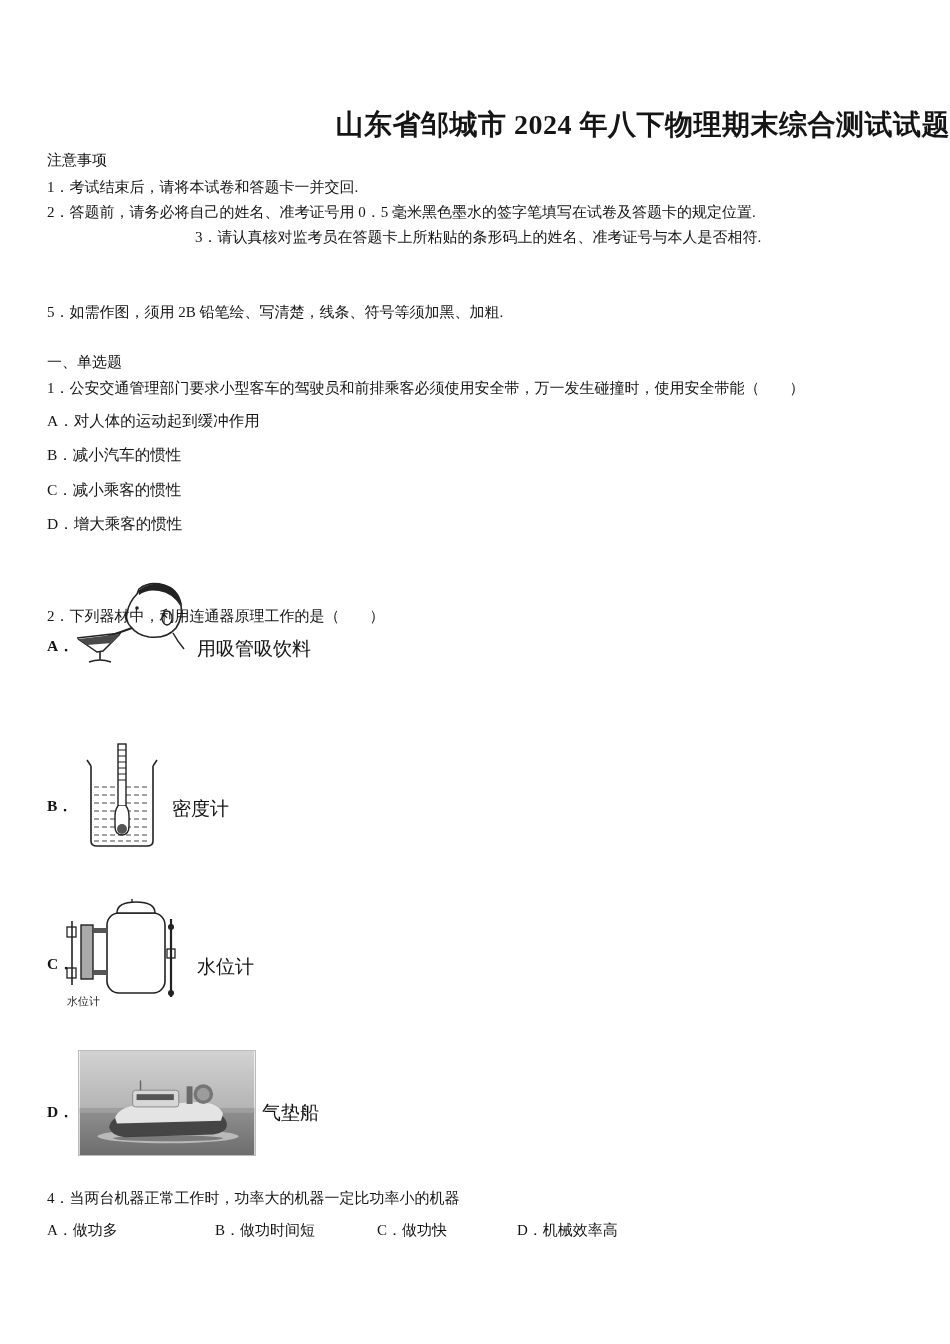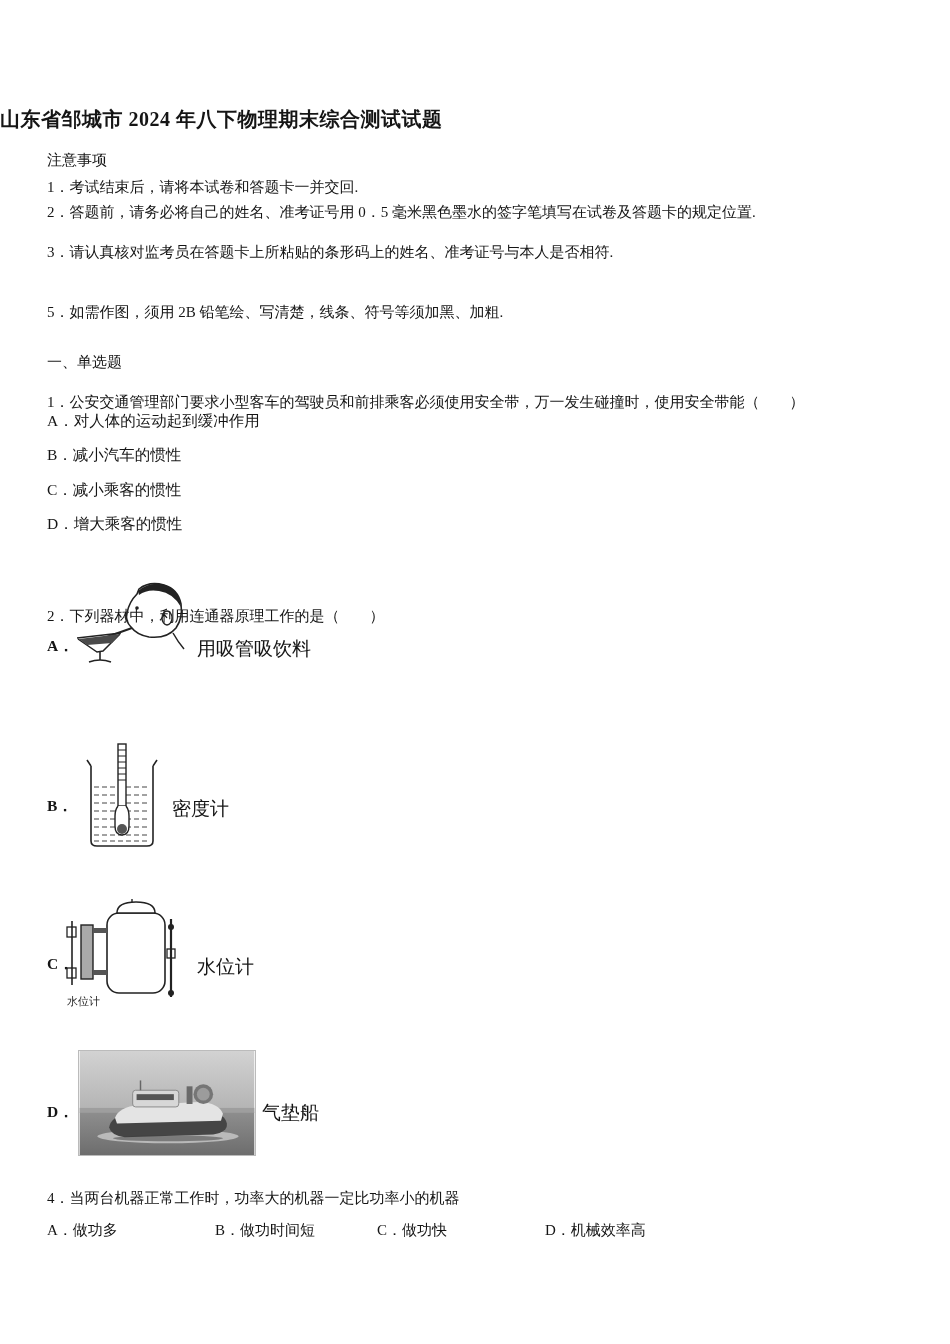--- a/index.html
+++ b/index.html
@@ -9,22 +9,22 @@
     width:950px; height:1344px;
     margin:0 auto;
     background:#ffffff;
     font-family:"Liberation Serif","DejaVu Serif",serif;
     color:#151515;
     overflow:hidden;
   }
   .abs { position:absolute; }
   .title {
     top:106px; left:0; width:100%;
-    text-align:left;
-    font-size:20px; font-weight:bold;
+    text-align:right;
+    font-size:28px; font-weight:bold;
     letter-spacing:0.5px;
   }
   .t { font-size:15px; line-height:25px; }
   .content-left { left:47px; }
   .notes-block { width:862px; }
   .fig-row { left:47px; width:860px; }
   .fig-label { position:absolute; left:0; font-size:15.5px; font-weight:bold; }
   .fig-caption { position:absolute; font-size:19px; }
   .opt-line { font-size:15.5px; }
   .q3opt { position:absolute; font-size:15px; white-space:nowrap; }
@@ -34,26 +34,26 @@
 </head>
 <body>
 
 <div class="page">
 
   <div class="abs title">山东省邹城市 2024 年八下物理期末综合测试试题</div>
 
   <div class="abs t content-left" style="top:148px;">注意事项</div>
   <div class="abs t content-left notes-block" style="top:175px;">1．考试结束后，请将本试卷和答题卡一并交回.</div>
   <div class="abs t content-left notes-block" style="top:200px;">2．答题前，请务必将自己的姓名、准考证号用 0．5 毫米黑色墨水的签字笔填写在试卷及答题卡的规定位置.</div>
-  <div class="abs t content-left notes-block" style="top:240px;">3．请认真核对监考员在答题卡上所粘贴的条形码上的姓名、准考证号与本人是否相符.</div>
+  <div class="abs t content-left notes-block" style="top:225px;text-align:center;">3．请认真核对监考员在答题卡上所粘贴的条形码上的姓名、准考证号与本人是否相符.</div>
   <div class="abs t content-left notes-block" style="top:300px;">5．如需作图，须用 2B 铅笔绘、写清楚，线条、符号等须加黑、加粗.</div>
 
   <div class="abs t content-left" style="top:350px;">一、单选题</div>
 
-  <div class="abs t content-left notes-block" style="top:390px;">1．公安交通管理部门要求小型客车的驾驶员和前排乘客必须使用安全带，万一发生碰撞时，使用安全带能（　　）</div>
+  <div class="abs t content-left notes-block" style="top:376px;">1．公安交通管理部门要求小型客车的驾驶员和前排乘客必须使用安全带，万一发生碰撞时，使用安全带能（　　）</div>
   <div class="abs opt-line content-left" style="top:411px;">A．对人体的运动起到缓冲作用</div>
   <div class="abs opt-line content-left" style="top:445px;">B．减小汽车的惯性</div>
   <div class="abs opt-line content-left" style="top:480px;">C．减小乘客的惯性</div>
   <div class="abs opt-line content-left" style="top:514px;">D．增大乘客的惯性</div>
 
   <div class="abs t content-left notes-block" style="top:560px;margin-top:44px;">2．下列器材中，利用连通器原理工作的是（　　）</div>
 
   <div class="abs fig-row" style="top:580px; height:112px;">
     <span class="fig-label" style="top:56px;">A．</span>
     <svg class="abs" style="left:28px; top:0;" width="112" height="112" viewBox="0 0 112 112">
@@ -181,16 +181,16 @@
       <ellipse cx="90" cy="89" rx="56" ry="3" fill="#3c3c3c" opacity="0.5"></ellipse>
     </svg>
     <span class="fig-caption" style="left:215px; top:50px;">气垫船</span>
   </div>
 
   <div class="abs t content-left notes-block" style="top:1186px;">4．当两台机器正常工作时，功率大的机器一定比功率小的机器</div>
   <div class="abs" style="top:1221px; left:47px; width:860px; height:25px;">
     <span class="q3opt" style="left:0;">A．做功多</span>
     <span class="q3opt" style="left:168px;">B．做功时间短</span>
     <span class="q3opt" style="left:330px;">C．做功快</span>
-    <span class="q3opt" style="left:498px;">D．机械效率高</span>
+    <span class="q3opt" style="left:470px;">D．机械效率高</span>
   </div>
 
 </div>
 
 </body></html>

